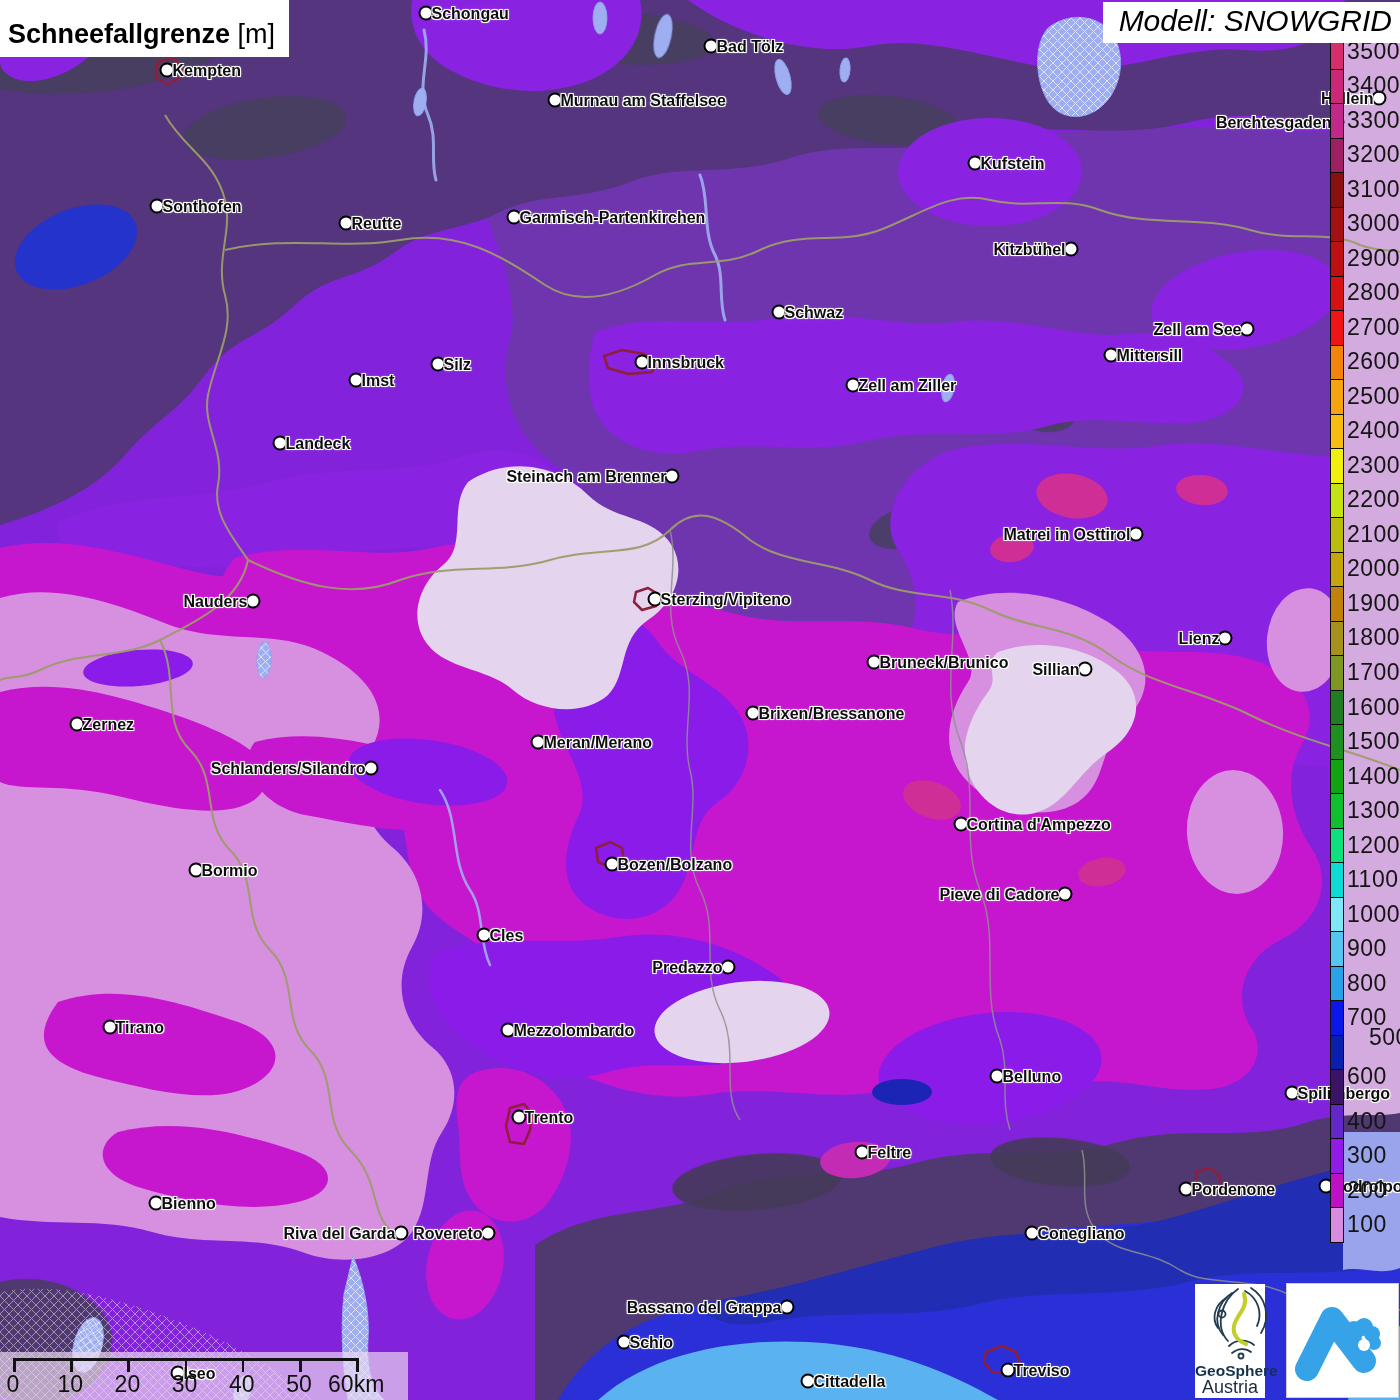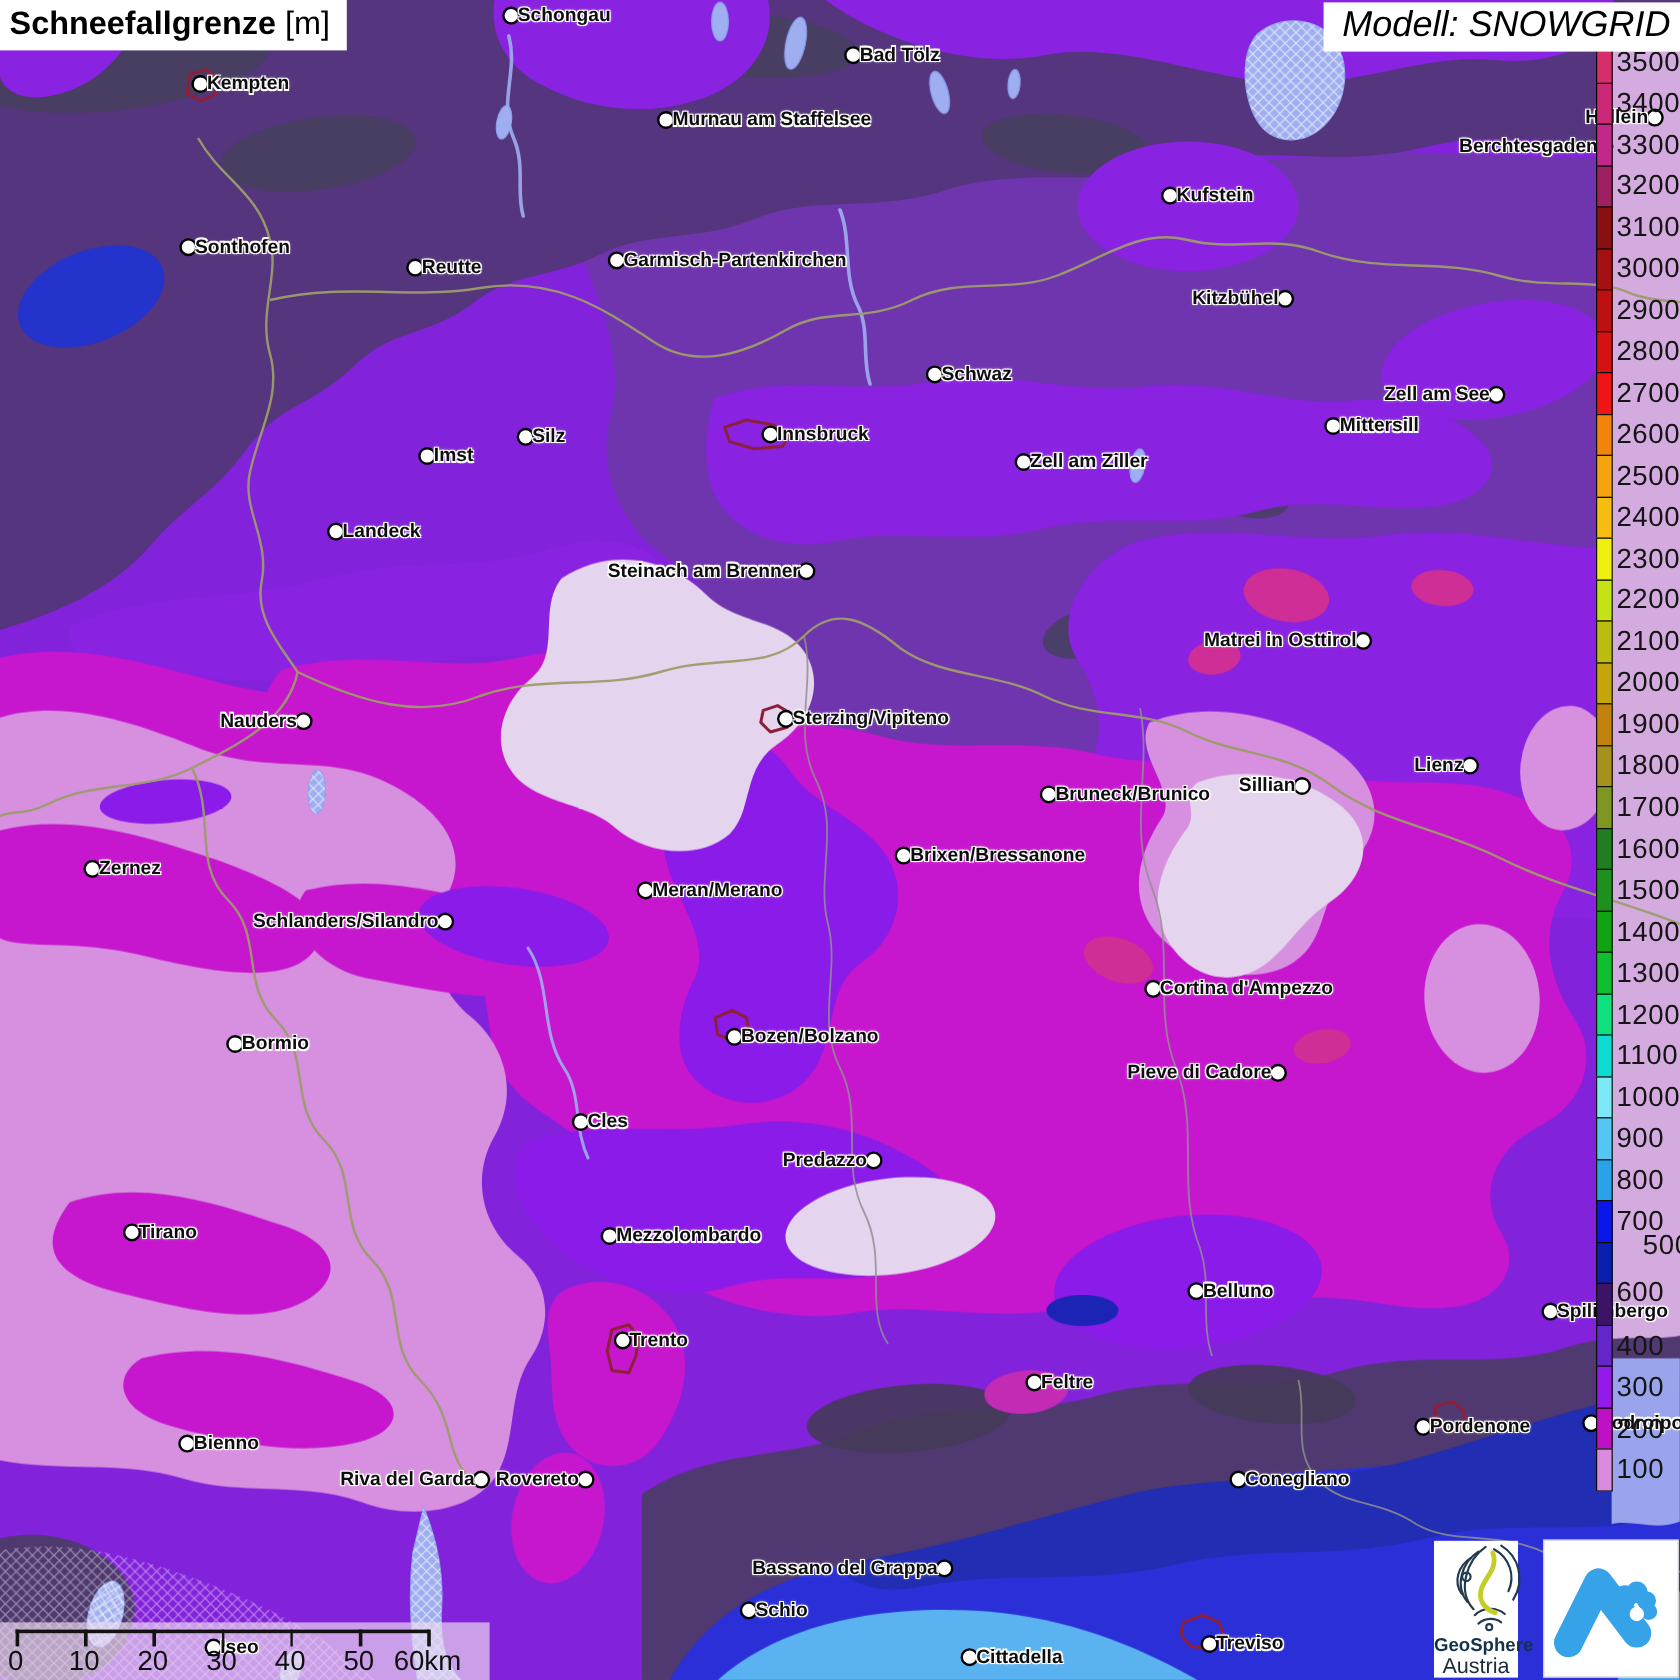--- a/index.html
+++ b/index.html
@@ -2,21 +2,21 @@
 <html><head>
 <meta charset="utf-8">
 <style>
   html,body{margin:0;padding:0;background:#222;}
   #stage{position:relative;width:1400px;height:1400px;overflow:hidden;
          font-family:"Liberation Sans","DejaVu Sans",sans-serif;background:#8223DB;}
   #map{position:absolute;left:0;top:0;z-index:1;}
 
   
   #titlebox{position:absolute;left:0;top:0;z-index:60;background:#ffffff;
-            padding:4px 14px 8px 8px;color:#000;}
+            padding:19px 14px 8px 8px;color:#000;}
   #titlebox .t1{font-size:27px;line-height:30px;}
   #titlebox .t1 .b{font-weight:bold;}
   #titlebox .t1 .u{font-weight:normal;}
   #titlebox .t2{font-size:24px;line-height:27px;font-style:italic;}
 
   
   #modelbox{position:absolute;right:0;top:2px;z-index:60;background:#ffffff;
             padding:2px 8px 5px 16px;font-size:30px;font-style:italic;color:#000;}
 
   
@@ -302,21 +302,21 @@
         <span class="clbl left">Nauders</span>
       </div>
       <div class="city" style="left: 1225px; top: 638px;">
         <span class="dot"></span>
         <span class="clbl left">Lienz</span>
       </div>
       <div class="city" style="left: 874px; top: 662px;">
         <span class="dot"></span>
         <span class="clbl right">Bruneck/Brunico</span>
       </div>
-      <div class="city" style="left: 1085px; top: 655px;">
+      <div class="city" style="left: 1085px; top: 669px;">
         <span class="dot"></span>
         <span class="clbl left">Sillian</span>
       </div>
       <div class="city" style="left: 753px; top: 713px;">
         <span class="dot"></span>
         <span class="clbl right">Brixen/Bressanone</span>
       </div>
       <div class="city" style="left: 77px; top: 724px;">
         <span class="dot"></span>
         <span class="clbl right">Zernez</span>

